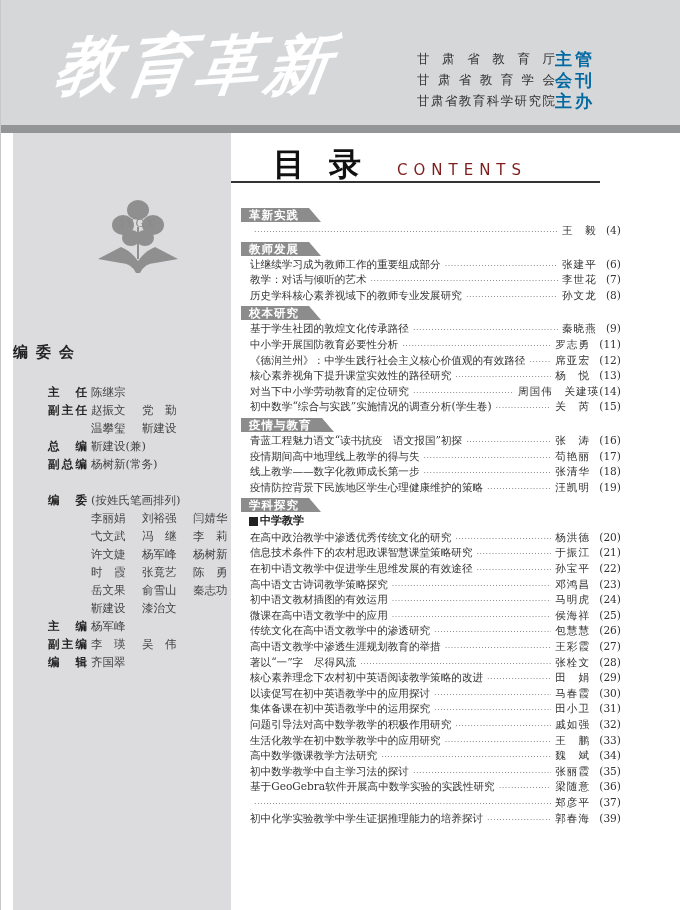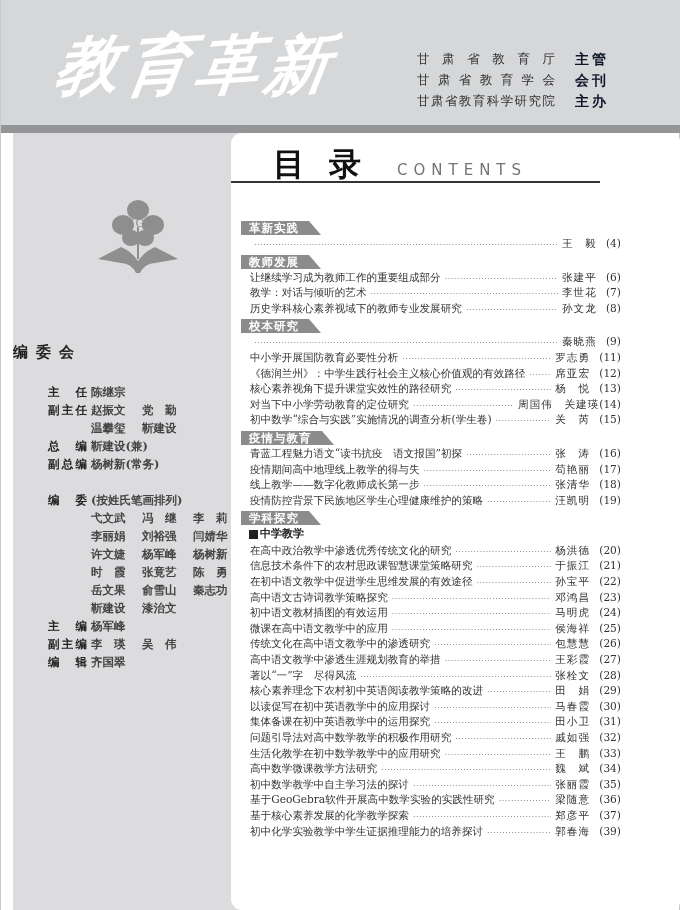--- a/index.html
+++ b/index.html
@@ -9,44 +9,44 @@
   .page { position: absolute; left: 0; top: 0; width: 680px; height: 910px; border-left: 1px solid #c8c8c8; border-right: 1px solid #c8c8c8; }
 
   
   .header { position: absolute; left: 0; top: 0; width: 680px; height: 125px; background: #d6d7d9; }
   .logo-script { position: absolute; left: 55px; top: 10px; height: 110px; display: flex; align-items: center; gap: 4px; }
   .logo-char { font-family: "DejaVu Serif", serif; font-style: italic; font-weight: bold; font-size: 64px; color: #ffffff; transform: skewX(-12deg) rotate(-4deg); letter-spacing: 2px; line-height: 1; }
   .sponsors { position: absolute; left: 416px; top: 49px; font-family: "DejaVu Sans", sans-serif; }
   .sponsor-row { display: flex; height: 21px; align-items: center; }
   .sponsor-org { width: 138px; font-size: 12.5px; color: #333; display: flex; justify-content: space-between; }
   .sponsor-org span { display: inline-block; }
-  .sponsor-role { margin-left: 20px; font-size: 14px; font-weight: bold; color: #0f172a; letter-spacing: 3px; }
+  .sponsor-role { margin-left: 0; font-size: 17px; font-weight: bold; color: #0369a1; letter-spacing: 3px; }
   .header-bar { position: absolute; left: 0; top: 125px; width: 680px; height: 8px; background: #949597; }
 
   
   .left-panel { position: absolute; left: 12px; top: 133px; width: 254px; height: 777px; background: #dcdcde; }
   .emblem { position: absolute; left: 80px; top: 64px; width: 90px; height: 80px; }
   .emblem-text { position: absolute; left: 0; top: 84px; width: 250px; text-align: center; font-size: 11px; color: #8a8a8a; letter-spacing: 2px; }
   .board-title { position: absolute; left: 0; top: 210px; width: 250px; font-size: 15px; font-weight: bold; letter-spacing: 8px; color: #222; }
   .board { position: absolute; left: 35px; top: 250px; font-size: 11.5px; }
   .board-row { display: flex; height: 18px; align-items: center; }
   .board-label { width: 43px; font-family: "DejaVu Sans", sans-serif; font-weight: bold; font-size: 11.5px; color: #222; display: flex; justify-content: space-between; padding-right: 4px; }
   .board-names { display: flex; gap: 0; color: #444; }
-  .board-names span { display: inline-block; width: 51px; font-weight: bold; }
+  .board-names span { display: inline-block; width: 51px; }
   .board-names.single span { width: auto; }
   .board-gap { height: 18px; }
 
   
-  .content { position: absolute; left: 230px; top: 133px; width: 450px; height: 777px; background: #ffffff; border-radius: 11px; }
+  .content { position: absolute; left: 230px; top: 133px; width: 450px; height: 777px; background: #ffffff; }
   .title-row { position: absolute; left: 42px; top: 10px; display: flex; align-items: baseline; }
   .title-cn { font-size: 32px; font-weight: bold; color: #111; letter-spacing: 24px; font-family: "DejaVu Serif", serif; }
-  .title-en { margin-left: 12px; font-family: "DejaVu Sans", sans-serif; font-size: 15px; letter-spacing: 6px; color: #737373; }
+  .title-en { margin-left: 12px; font-family: "DejaVu Sans", sans-serif; font-size: 15px; letter-spacing: 6px; color: #7f1d1d; }
   .title-rule { position: absolute; left: 0; top: 48px; width: 369px; height: 2px; background: #333; }
 
-  .toc { position: absolute; left: 10px; top: 85px; width: 380px; }
+  .toc { position: absolute; left: 10px; top: 72px; width: 380px; }
   .section-badge { display: inline-block; position: relative; height: 14px; line-height: 14px; padding: 0 10px 0 8px; margin: 3px 0 1px 0; background: #8c8c8c; color: #fff; font-family: "DejaVu Sans", sans-serif; font-weight: bold; font-size: 11.5px; letter-spacing: 1px; }
   .section-badge::after { content: ""; position: absolute; right: -12px; top: 0; width: 0; height: 0; border-top: 14px solid transparent; border-left: 12px solid #8c8c8c; }
   .badge-wrap { height: 18px; display: flex; align-items: flex-end; border-bottom: 0; }
   .subsection { height: 16.5px; line-height: 16.5px; font-family: "DejaVu Sans", sans-serif; font-weight: bold; font-size: 11px; color: #222; padding-left: 8px; display: flex; align-items: center; }
   .subsection .square { display: inline-block; width: 9px; height: 9px; background: #222; margin-right: 2px; }
   .entry { display: flex; height: 15.6px; line-height: 15.6px; font-size: 10.6px; color: #333; padding-left: 9px; white-space: nowrap; }
   .entry .t { flex: 0 0 auto; }
   .entry .dots { flex: 1 1 auto; overflow: hidden; margin: 0 4px; color: #555; letter-spacing: 0; }
   .entry .dots::before { content: "··········································································································"; font-size: 8px; letter-spacing: 0.5px; }
   .entry .a { flex: 0 0 auto; min-width: 44px; letter-spacing: 1px; }
@@ -174,31 +174,31 @@
             <span>编</span>
             <span>委</span>
           </div>
           <div class="board-names single">
             <span>(按姓氏笔画排列)</span>
           </div>
         </div>
         <div class="board-row">
           <div class="board-label"></div>
           <div class="board-names">
+            <span>李丽娟</span>
+            <span>刘裕强</span>
+            <span>闫婧华</span>
+          </div>
+        </div>
+        <div class="board-row">
+          <div class="board-label"></div>
+          <div class="board-names">
             <span>弋文武</span>
             <span>冯　继</span>
             <span>李　莉</span>
-          </div>
-        </div>
-        <div class="board-row">
-          <div class="board-label"></div>
-          <div class="board-names">
-            <span>李丽娟</span>
-            <span>刘裕强</span>
-            <span>闫婧华</span>
           </div>
         </div>
         <div class="board-row">
           <div class="board-label"></div>
           <div class="board-names">
             <span>许文婕</span>
             <span>杨军峰</span>
             <span>杨树新</span>
           </div>
         </div>
@@ -290,20 +290,21 @@
         <div class="entry">
           <span class="t">历史学科核心素养视域下的教师专业发展研究</span>
           <span class="dots"></span>
           <span class="a">孙文龙</span>
           <span class="p">(8)</span>
         </div>
         <div class="badge-wrap">
           <span class="section-badge">校本研究</span>
         </div>
         <div class="entry">
+          <span class="t">基于学生社团的敦煌文化传承路径</span>
           <span class="dots"></span>
           <span class="a">秦晓燕</span>
           <span class="p">(9)</span>
         </div>
         <div class="entry">
           <span class="t">中小学开展国防教育必要性分析</span>
           <span class="dots"></span>
           <span class="a">罗志勇</span>
           <span class="p">(11)</span>
         </div>
@@ -461,21 +462,20 @@
           <span class="a">张丽霞</span>
           <span class="p">(35)</span>
         </div>
         <div class="entry">
           <span class="t">基于GeoGebra软件开展高中数学实验的实践性研究</span>
           <span class="dots"></span>
           <span class="a">梁随意</span>
           <span class="p">(36)</span>
         </div>
         <div class="entry">
-          <span class="t">基于核心素养发展的化学教学探索</span>
           <span class="dots"></span>
           <span class="a">郑彦平</span>
           <span class="p">(37)</span>
         </div>
         <div class="entry">
           <span class="t">初中化学实验教学中学生证据推理能力的培养探讨</span>
           <span class="dots"></span>
           <span class="a">郭春海</span>
           <span class="p">(39)</span>
         </div>

